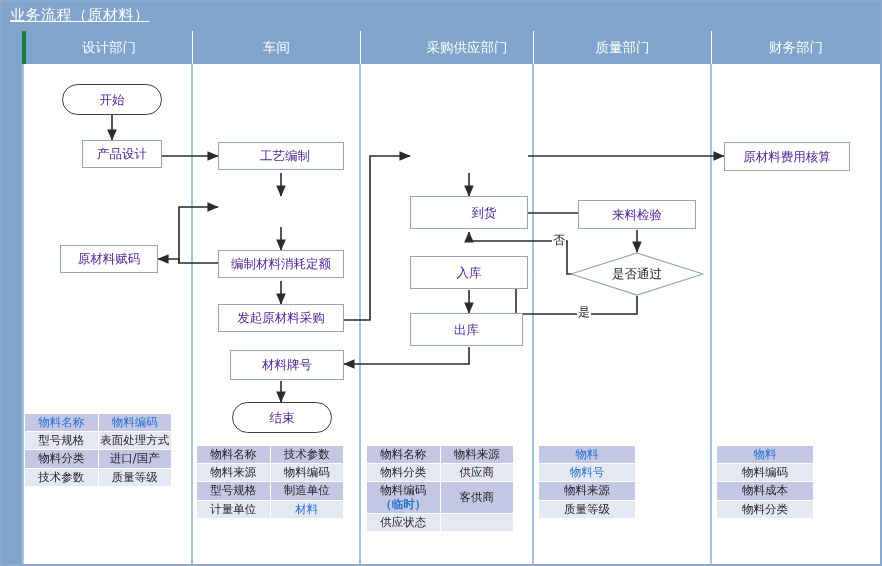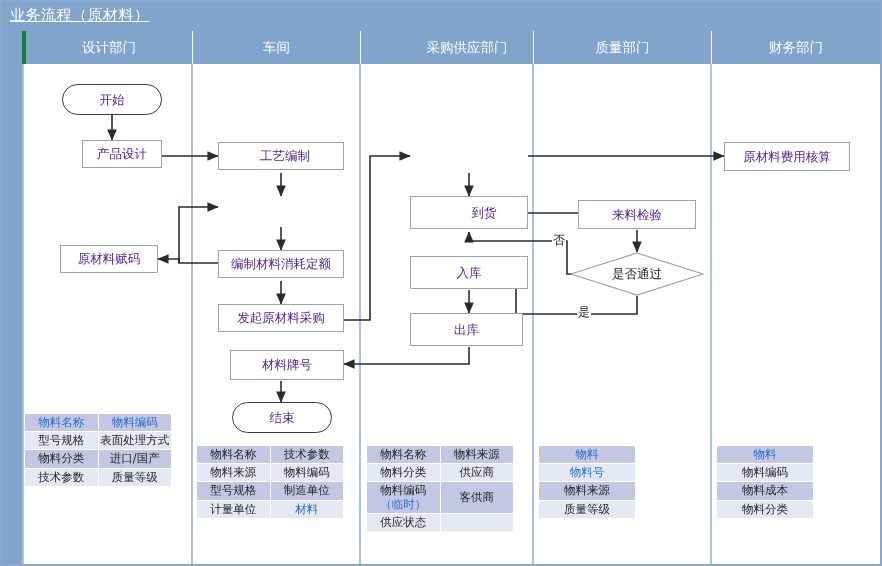--- a/index.html
+++ b/index.html
@@ -113,21 +113,21 @@
     vertical-align:middle;
     color:#1f1f1f;
     padding:2px 1px;
     line-height:1.15;
     white-space:normal;
   }
   .dtable tr.odd td{background:#c3c7e4;}
   .dtable tr.even td{background:#e5e7f3;}
   .dtable td.blue{color:#1f6fd0;}
   .dtable td.empty{background:#ffffff;border-color:#ffffff;}
-  .dtable td .bluepart{color:#1f6fd0;}
+  .dtable td .bluepart{color:#1f6fd0;font-weight:bold;}
 </style>
 </head>
 <body>
 
 <div id="root">
   <div class="frame"></div>
 
   <div class="titlebar">
     <div class="title-text">业务流程（原材料）</div>
   </div>

